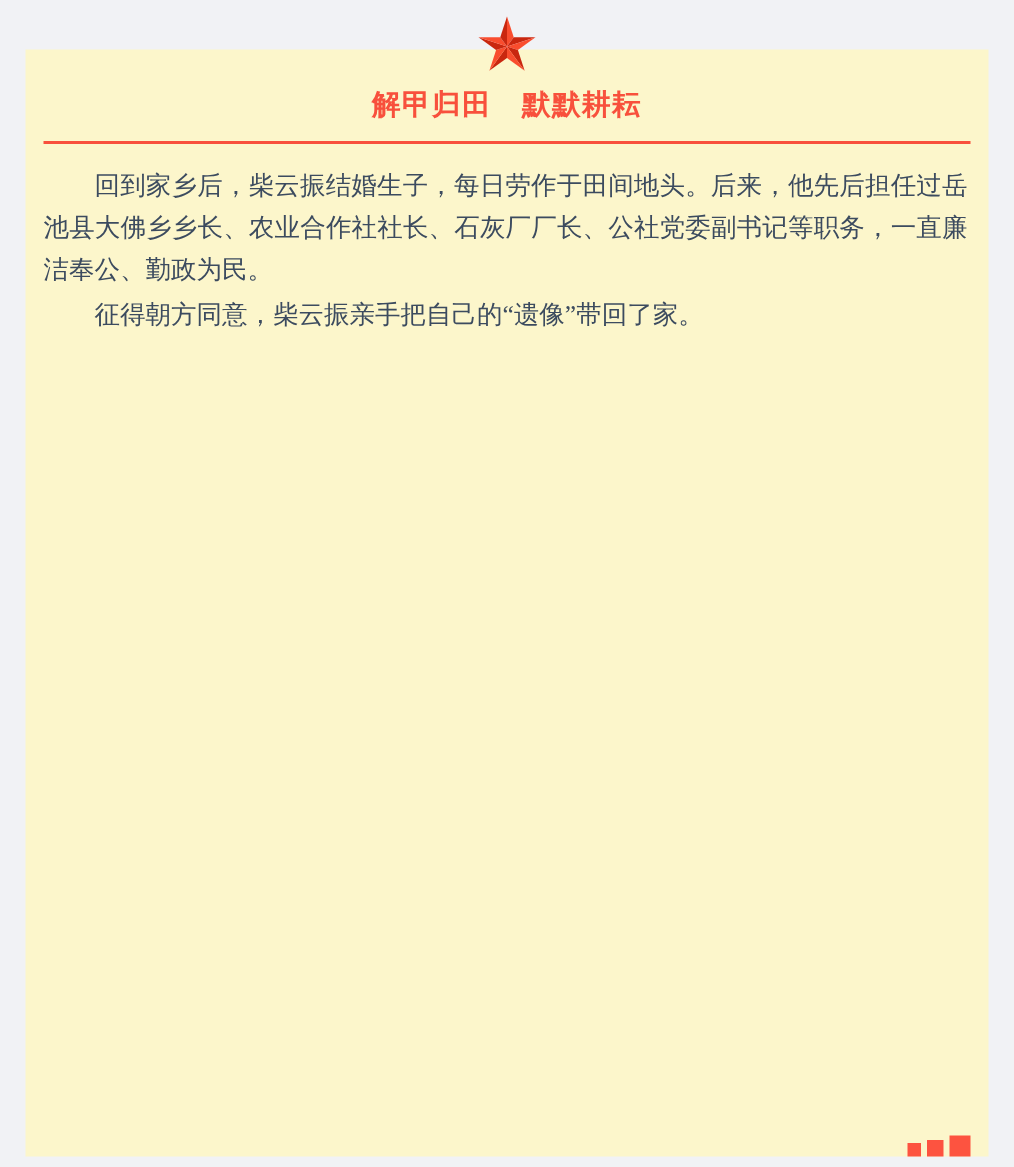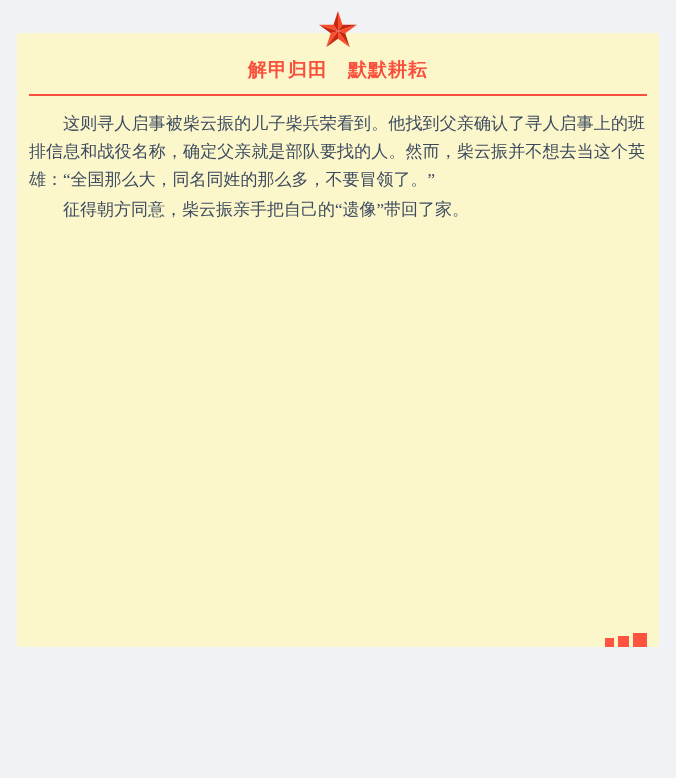--- a/index.html
+++ b/index.html
@@ -14,21 +14,21 @@
   *{box-sizing:border-box;}
   html,body{margin:0;padding:0;}
   body{
     width:676px;height:778px;
     background:var(--page-bg);
     font-family:"Liberation Serif","DejaVu Serif",serif;
     overflow:hidden;
   }
   .panel{
     position:relative;
-    width:642px;height:614px;
+    width:642px;height:738px;
     margin:33px auto 7px auto;
     background:var(--panel-bg);
   }
   .star{
     position:absolute;
     top:-23px;left:50%;
     transform:translateX(-50%);
     width:40px;height:40px;
     line-height:0;
   }
@@ -93,21 +93,21 @@
       <polygon points="20,21 0.98,14.82 15.51,14.82" fill="var(--star-light)"></polygon>
       <polygon points="20,21 15.51,14.82 20,1" fill="var(--star-dark)"></polygon>
     </svg>
   </div>
 
   <h1 class="title">解甲归田　默默耕耘</h1>
 
   <hr class="divider">
 
   <div class="article">
-      <p>这则寻人启事被柴云振的儿子柴兵荣看到。他找到父亲确认了寻人启事上的班排信息和战役名称，确定父亲就是部队要找的人。然而，柴云振并不想去当这个英雄：“全国那么大，同名同姓的那么多，不要冒领了。”</p>
+      <p>回到家乡后，柴云振结婚生子，每日劳作于田间地头。后来，他先后担任过岳池县大佛乡乡长、农业合作社社长、石灰厂厂长、公社党委副书记等职务，一直廉洁奉公、勤政为民。</p>
       <p>征得朝方同意，柴云振亲手把自己的“遗像”带回了家。</p>
     </div>
 
   <div class="corner-squares">
     <span class="sq1"></span>
     <span class="sq2"></span>
     <span class="sq3"></span>
   </div>
 
 </div>

